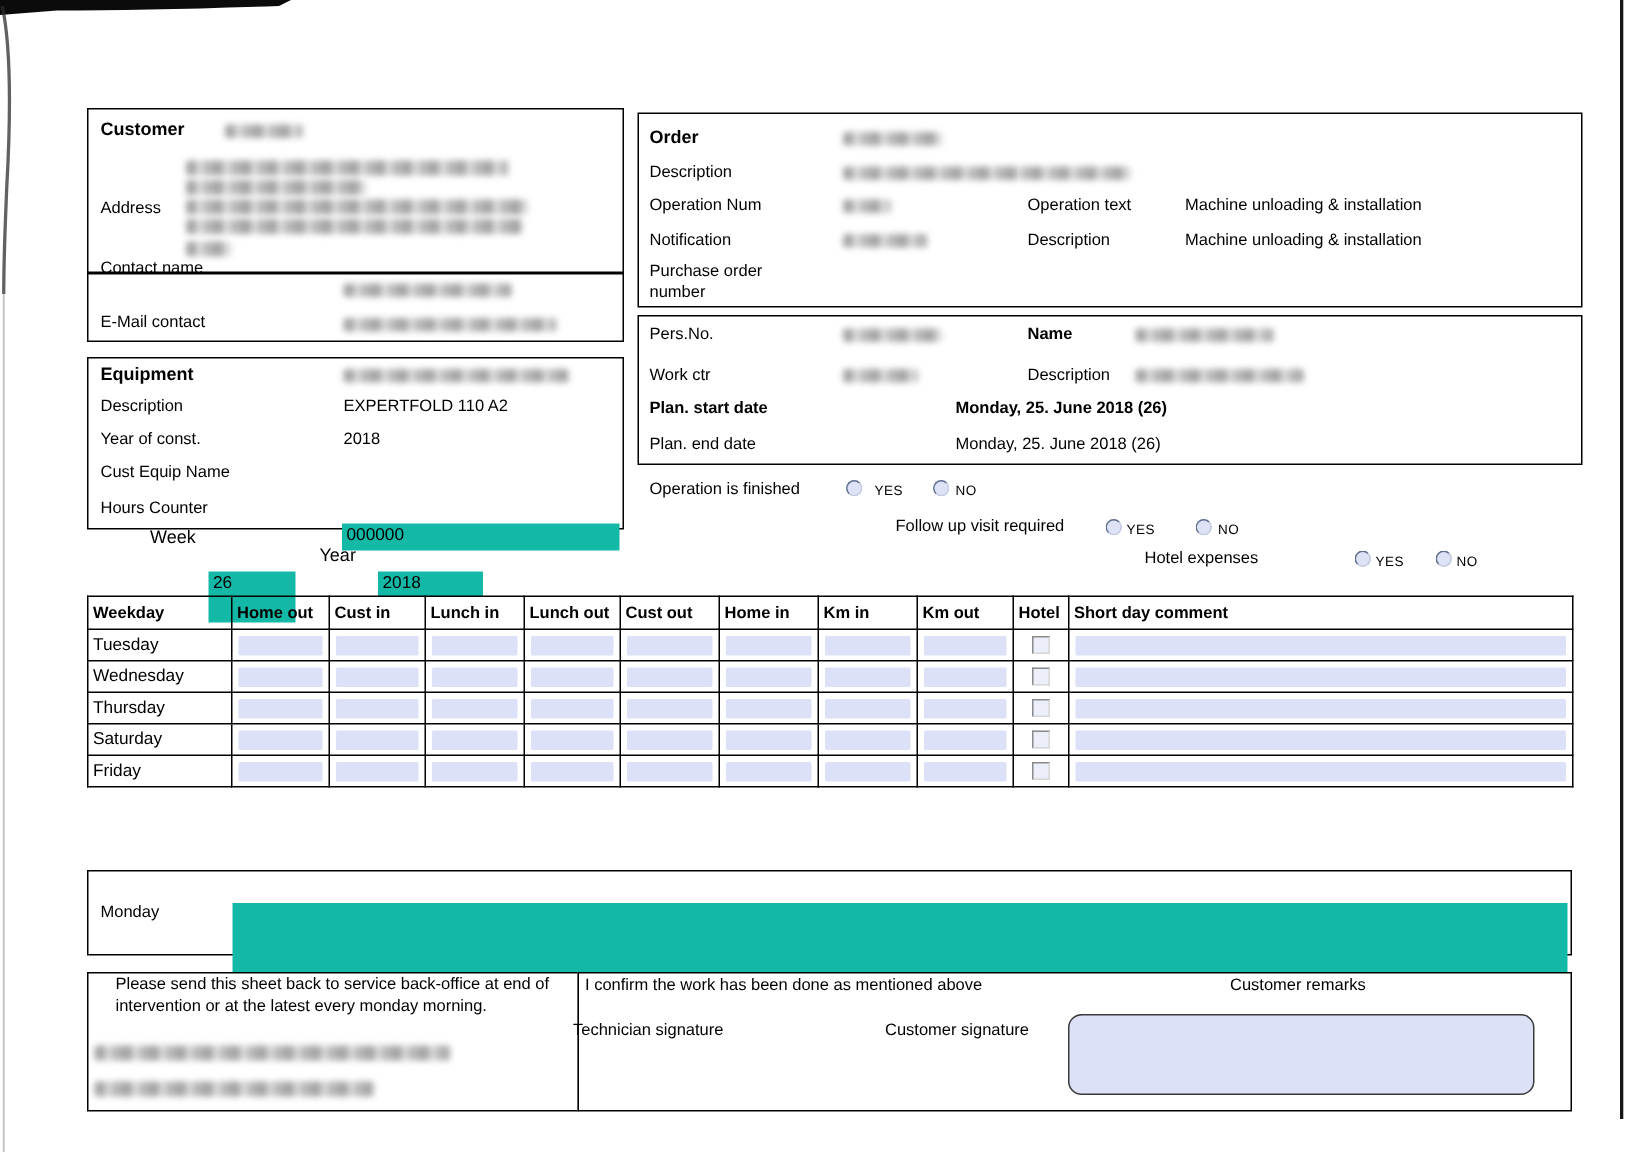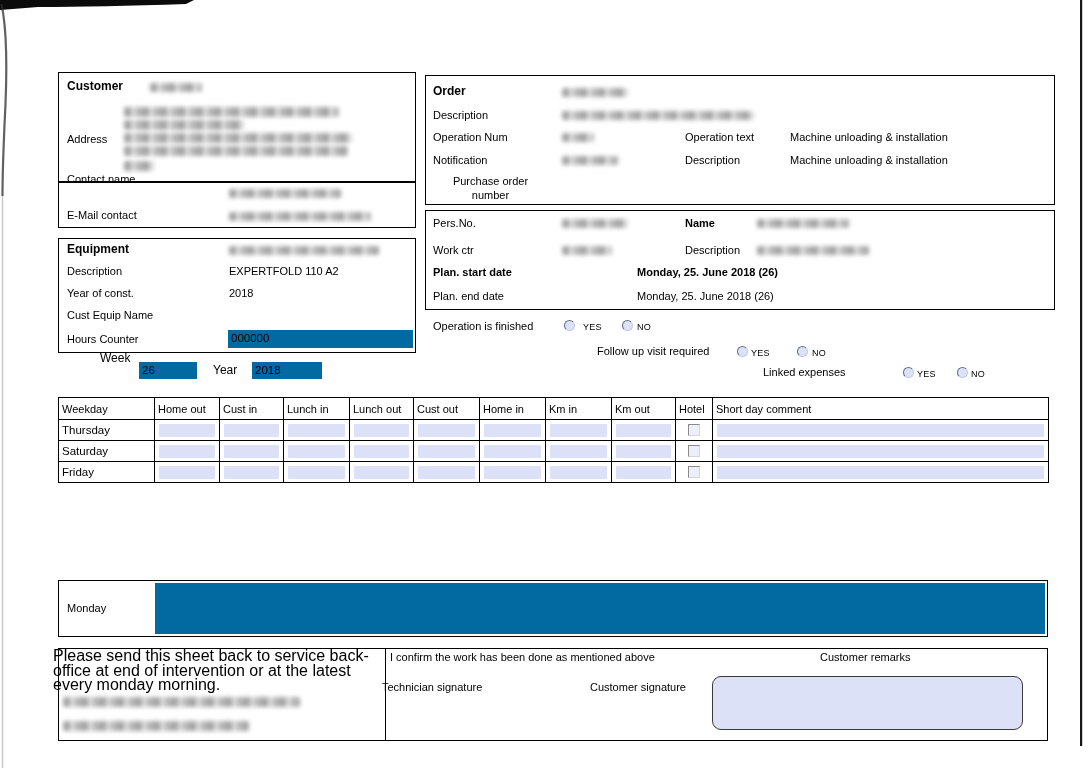--- a/index.html
+++ b/index.html
@@ -5,50 +5,50 @@
   html,body{margin:0;padding:0;background:#ffffff;}
   .page{
     position:relative;width:1090px;height:768px;background:#ffffff;
     font-family:"Liberation Sans","DejaVu Sans",sans-serif;color:#000;overflow:hidden;
   }
   .artifacts{position:absolute;left:0;top:0;pointer-events:none;}
   .box{position:absolute;border:1px solid #000;background:#fff;box-sizing:border-box;}
   .lbl{position:absolute;font-size:11px;line-height:13px;white-space:nowrap;}
   .b{font-weight:bold;}
   .sz12{font-size:12px;}
-  .wrap{white-space:normal;text-align:center;}
-  .field{position:absolute;background:#0369a1;box-sizing:border-box;}
+  .wrap{white-space:normal;}
+  .field{position:absolute;background:#14b8a6;box-sizing:border-box;margin-top:19px;}
   .field .v{font-size:11.5px;padding:2px 3px;display:block;}
   .redacted{
     position:absolute;height:9px;border-radius:2px;filter:blur(2px);opacity:.8;
     background:repeating-linear-gradient(90deg,#8f8f8f 0 7px,#cfcfcf 7px 12px,#a5a5a5 12px 18px);
   }
   .redacted.tall{height:10px;}
   .radio{
     position:absolute;width:11px;height:11px;border-radius:50%;background:#dde2f6;
     border:1px solid;border-color:#5f6d8e #c3cade #c3cade #5f6d8e;box-sizing:border-box;
   }
   .rlbl{position:absolute;font-size:9px;line-height:10px;letter-spacing:.3px;}
   .chk{
     width:12px;height:12px;background:#eceef9;box-sizing:border-box;
     border:1px solid;border-color:#8a8a8a #d6d6d6 #d6d6d6 #8a8a8a;margin:0 auto;
   }
   table.timesheet{
     position:absolute;left:58px;top:397px;width:990px;border-collapse:collapse;table-layout:fixed;
   }
   table.timesheet th,table.timesheet td{border:1px solid #000;box-sizing:border-box;}
-  table.timesheet th{font-weight:normal;font-size:11px;text-align:left;padding:4px 3px;height:22px;}
+  table.timesheet th{font-weight:bold;font-size:11px;text-align:left;padding:4px 3px;height:22px;}
   td.day{font-size:11.5px;padding:1px 3px;height:21px;}
   td.cellin{padding:3px 4px;height:21px;}
   .fieldcell{height:13px;background:#dce1f8;border-radius:1px;}
   .remarksbox{
     position:absolute;left:712px;top:676px;width:311px;height:54px;background:#dce1f8;
     border:1px solid #3a3a3a;border-radius:9px;box-sizing:border-box;
   }
-  .noteblock{position:absolute;left:53px;top:649px;width:321px;font-size:16px;line-height:14.5px;}
+  .noteblock{position:absolute;left:77px;top:649px;width:321px;font-size:11px;line-height:14.5px;}
 </style>
 </head>
 <body>
 
 <div class="page">
 
   <svg class="artifacts" width="1090" height="768" viewBox="0 0 1090 768">
     <path d="M0,0 L194,0 L186,4 Q100,7 38,7 L0,10 Z" fill="#0b0b0b"></path>
     <path d="M1.5,4 C8,34 7,80 4.5,125 C3.5,150 2.5,170 2.5,196" stroke="#2c2c2c" stroke-width="2.2" fill="none" opacity="0.75"></path>
     <line x1="2.5" y1="196" x2="2.5" y2="768" stroke="#c7c7c7" stroke-width="1.4"></line>
@@ -78,21 +78,21 @@
   <div class="lbl" style="left:229px;top:265px">EXPERTFOLD 110 A2</div>
   <div class="lbl" style="left:67px;top:287px">Year of const.</div>
   <div class="lbl" style="left:229px;top:287px">2018</div>
   <div class="lbl" style="left:67px;top:309px">Cust Equip Name</div>
   <div class="lbl" style="left:67px;top:333px">Hours Counter</div>
   <div class="field" style="left:228px;top:330px;width:185px;height:18px">
     <span class="v">000000</span>
   </div>
 
   <div class="lbl sz12" style="left:100px;top:352px">Week</div>
-  <div class="field" style="left:139px;top:362px;width:58px;height:17px">
+  <div class="field" style="left:139px;top:362px;width:58px;height:34px">
     <span class="v">26</span>
   </div>
   <div class="lbl sz12" style="left:213px;top:364px">Year</div>
   <div class="field" style="left:252px;top:362px;width:70px;height:17px">
     <span class="v">2018</span>
   </div>
 
   <div class="box" style="left:425px;top:75px;width:630px;height:130px"></div>
   <div class="lbl b sz12" style="left:433px;top:85px">Order</div>
   <div class="redacted" style="left:562px;top:88px;width:66px"></div>
@@ -127,21 +127,21 @@
   <div class="rlbl" style="left:583px;top:322px">YES</div>
   <div class="radio" style="left:622px;top:320px"></div>
   <div class="rlbl" style="left:637px;top:322px">NO</div>
 
   <div class="lbl" style="left:597px;top:345px">Follow up visit required</div>
   <div class="radio" style="left:737px;top:346px"></div>
   <div class="rlbl" style="left:751px;top:348px">YES</div>
   <div class="radio" style="left:797px;top:346px"></div>
   <div class="rlbl" style="left:812px;top:348px">NO</div>
 
-  <div class="lbl" style="left:763px;top:366px">Linked expenses</div>
+  <div class="lbl" style="left:763px;top:366px">Hotel expenses</div>
   <div class="radio" style="left:903px;top:367px"></div>
   <div class="rlbl" style="left:917px;top:369px">YES</div>
   <div class="radio" style="left:957px;top:367px"></div>
   <div class="rlbl" style="left:971px;top:369px">NO</div>
 
   <table class="timesheet">
     <colgroup>
       <col style="width:96px">
         <col style="width:65px">
         <col style="width:64px">
@@ -164,20 +164,86 @@
           <th>Cust out</th>
           <th>Home in</th>
           <th>Km in</th>
           <th>Km out</th>
           <th>Hotel</th>
           <th>Short day comment</th>
         </tr>
       </thead>
     <tbody>
         <tr>
+          <td class="day">Tuesday</td>
+          <td class="cellin">
+            <div class="fieldcell"></div>
+          </td>
+          <td class="cellin">
+            <div class="fieldcell"></div>
+          </td>
+          <td class="cellin">
+            <div class="fieldcell"></div>
+          </td>
+          <td class="cellin">
+            <div class="fieldcell"></div>
+          </td>
+          <td class="cellin">
+            <div class="fieldcell"></div>
+          </td>
+          <td class="cellin">
+            <div class="fieldcell"></div>
+          </td>
+          <td class="cellin">
+            <div class="fieldcell"></div>
+          </td>
+          <td class="cellin">
+            <div class="fieldcell"></div>
+          </td>
+          <td class="cellin">
+            <div class="chk"></div>
+          </td>
+          <td class="cellin">
+            <div class="fieldcell"></div>
+          </td>
+        </tr>
+        <tr>
+          <td class="day">Wednesday</td>
+          <td class="cellin">
+            <div class="fieldcell"></div>
+          </td>
+          <td class="cellin">
+            <div class="fieldcell"></div>
+          </td>
+          <td class="cellin">
+            <div class="fieldcell"></div>
+          </td>
+          <td class="cellin">
+            <div class="fieldcell"></div>
+          </td>
+          <td class="cellin">
+            <div class="fieldcell"></div>
+          </td>
+          <td class="cellin">
+            <div class="fieldcell"></div>
+          </td>
+          <td class="cellin">
+            <div class="fieldcell"></div>
+          </td>
+          <td class="cellin">
+            <div class="fieldcell"></div>
+          </td>
+          <td class="cellin">
+            <div class="chk"></div>
+          </td>
+          <td class="cellin">
+            <div class="fieldcell"></div>
+          </td>
+        </tr>
+        <tr>
           <td class="day">Thursday</td>
           <td class="cellin">
             <div class="fieldcell"></div>
           </td>
           <td class="cellin">
             <div class="fieldcell"></div>
           </td>
           <td class="cellin">
             <div class="fieldcell"></div>
           </td>

